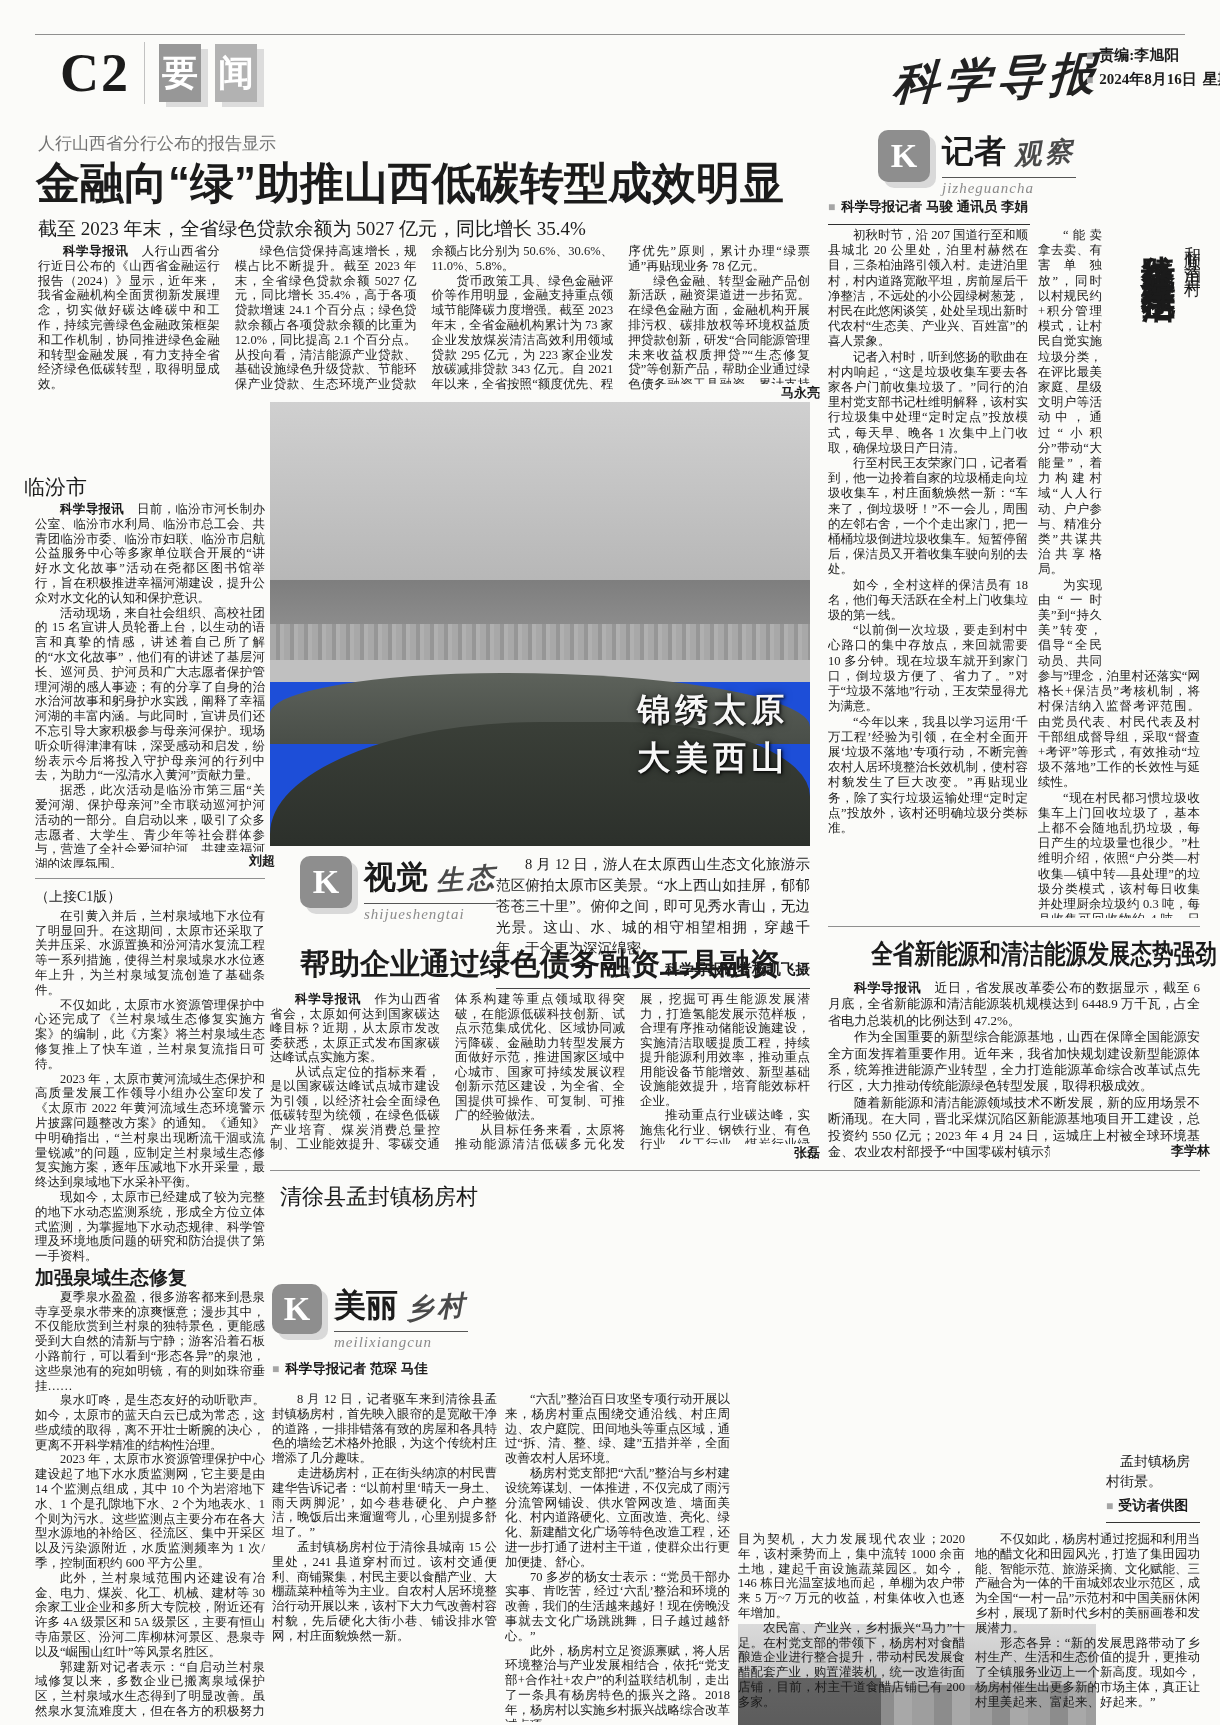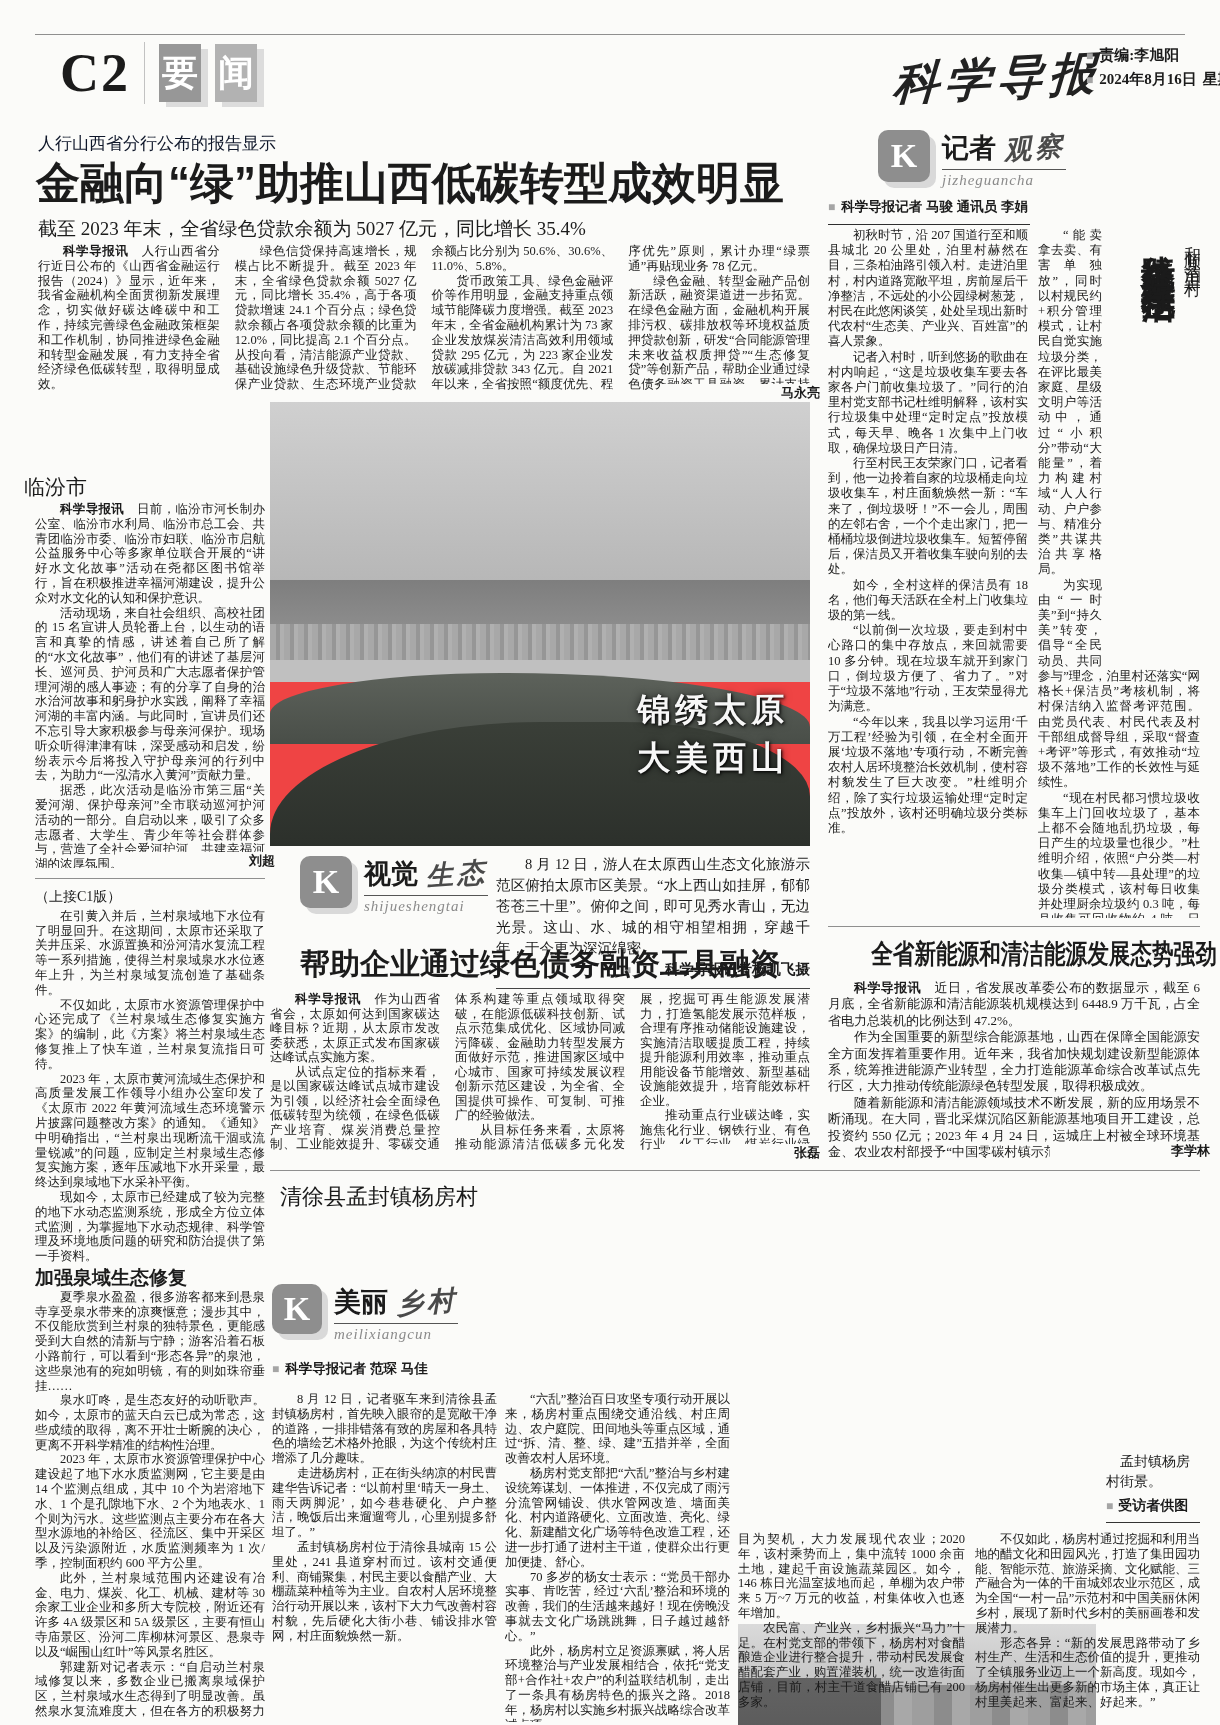--- a/index.html
+++ b/index.html
@@ -26,50 +26,50 @@
   .para{margin:0;text-indent:2em;text-align:justify;}
   .para.noindent{text-indent:0;}
   b.lead{font-family:"Liberation Sans","DejaVu Sans",sans-serif;}
   .sub-head{font-family:"Liberation Sans","DejaVu Sans",sans-serif;font-weight:bold;
             font-size:19px;margin:7px 0 4px;text-indent:0;}
   .cols-4{column-count:4;column-gap:15px;}
   .cols-3{column-count:3;column-gap:15px;}
   .sign-abs{position:absolute;right:2px;bottom:0;background:#fbfbf9;font-weight:bold;
             padding-left:10px;font-size:13px;}
   .rel{position:relative;}
-  .kicker{font-size:17px;color:#0f172a;}
+  .kicker{font-size:17px;color:#737373;}
   .hl-main{font-size:44px;font-weight:bold;white-space:nowrap;letter-spacing:0px;}
   .hl-cond{display:inline-block;transform:scaleX(.75);transform-origin:0 50%;
            white-space:nowrap;font-size:26px;font-weight:bold;}
   .hl-cond-c{display:inline-block;transform:scaleX(.8);transform-origin:50% 50%;
            white-space:nowrap;font-size:27px;font-weight:bold;}
   .subhead-lead{font-size:19px;}
   
   .klogo-row{display:flex;align-items:flex-start;gap:12px;}
   .ksq{width:52px;height:52px;background:#8e8e8e;border-radius:10px;color:#fff;
        font-size:34px;font-weight:bold;display:flex;align-items:center;justify-content:center;
        box-shadow:6px 6px 0 #d9d9d9;flex:0 0 auto;font-family:"Liberation Serif",serif;}
   .klogo-titles{display:flex;flex-direction:column;}
   .klogo-line{display:flex;align-items:baseline;gap:8px;border-bottom:1px solid #555;
               padding-bottom:3px;}
-  .kt-bold{font-size:27px;font-weight:bold;font-family:Liberation Serif, serif;}
+  .kt-bold{font-size:32px;font-weight:bold;font-family:Liberation Serif, serif;}
   .kt-script{font-size:27px;font-weight:bold;font-style:italic;color:#4a4a4a;
              letter-spacing:4px;transform:rotate(-4deg);display:inline-block;}
   .kt-pinyin{font-size:15px;font-style:italic;color:#8a8a8a;margin-top:2px;letter-spacing:1px;}
   
   .vhead{float:right;width:88px;height:430px;margin:0 0 10px 10px;display:flex;
          flex-direction:row;justify-content:flex-end;gap:8px;}
   .vh-main{writing-mode:vertical-rl;font-family:"Liberation Sans","DejaVu Sans",sans-serif;
            font-weight:bold;font-size:34px;line-height:1.1;letter-spacing:2px;}
   .vh-kicker{writing-mode:vertical-rl;font-size:17px;letter-spacing:7px;padding-top:4px;}
   .byline{font-family:"Liberation Sans","DejaVu Sans",sans-serif;font-size:13.5px;
           font-weight:bold;display:flex;align-items:center;gap:6px;}
   .byline-underline{border-bottom:1.5px solid #2e2e2e;padding-bottom:8px;}
   
-  .photo{overflow:hidden;background:#ef4444;}
+  .photo{overflow:hidden;background:#1d4ed8;}
   .ph-band{position:absolute;left:0;right:0;}
   .overlay-title{position:absolute;color:#f7f7f7;font-family:"Liberation Sans","DejaVu Sans",sans-serif;
                  font-weight:bold;font-size:33px;line-height:1.45;letter-spacing:5px;
                  text-shadow:1px 1px 3px #000,0 0 9px rgba(0,0,0,.65);}
   .caption{font-size:14.5px;line-height:21px;text-align:justify;text-indent:2em;
            border-bottom:1px solid #444;padding-bottom:8px;}
   .credit{font-weight:bold;white-space:nowrap;float:right;display:inline-flex;align-items:center;gap:5px;}
   .cap-side{font-size:14px;line-height:20px;}
   .cap-side .cap-t{text-indent:1em;margin:0;}
   .cap-side .credit-line{display:flex;align-items:center;gap:5px;font-weight:bold;
@@ -132,21 +132,21 @@
     <span class="mark">■</span>
     <span>科学导报记者 马骏 通讯员 李娟</span>
   </div>
 
   <div class="abs body-text" style="left:828px;top:228px;width:200px;height:690px;line-height:15.2px;">
       <p class="para">初秋时节，沿 207 国道行至和顺县城北 20 公里处，泊里村赫然在目，三条柏油路引领入村。走进泊里村，村内道路宽敞平坦，房前屋后干净整洁，不远处的小公园绿树葱茏，村民在此悠闲谈笑，处处呈现出新时代农村“生态美、产业兴、百姓富”的喜人景象。</p>
       <p class="para">记者入村时，听到悠扬的歌曲在村内响起，“这是垃圾收集车要去各家各户门前收集垃圾了。”同行的泊里村党支部书记杜维明解释，该村实行垃圾集中处理“定时定点”投放模式，每天早、晚各 1 次集中上门收取，确保垃圾日产日清。</p>
       <p class="para">行至村民王友荣家门口，记者看到，他一边拎着自家的垃圾桶走向垃圾收集车，村庄面貌焕然一新：“车来了，倒垃圾呀！”不一会儿，周围的左邻右舍，一个个走出家门，把一桶桶垃圾倒进垃圾收集车。短暂停留后，保洁员又开着收集车驶向别的去处。</p>
       <p class="para">如今，全村这样的保洁员有 18 名，他们每天活跃在全村上门收集垃圾的第一线。</p>
       <p class="para">“以前倒一次垃圾，要走到村中心路口的集中存放点，来回就需要 10 多分钟。现在垃圾车就开到家门口，倒垃圾方便了、省力了。”对于“垃圾不落地”行动，王友荣显得尤为满意。</p>
-      <p class="para">“今年以来，我县以学习运用‘千万工程’经验为引领，在全村全面开展‘垃圾不落地’专项行动，不断完善农村人居环境整治长效机制，使村容村貌发生了巨大改变。”杜维明介绍，除了实行垃圾运输处理“定时定点”投放外，该村还明确垃圾分类标准。</p>
+      <p class="para">“今年以来，我县以学习运用‘千万工程’经验为引领，在全村全面开展‘垃圾不落地’专项行动，不断完善农村人居环境整治长效机制，使村容村貌发生了巨大改变。”再贴现业务，除了实行垃圾运输处理“定时定点”投放外，该村还明确垃圾分类标准。</p>
     </div>
 
   <div class="abs body-text" style="left:1038px;top:228px;width:162px;height:690px;line-height:15.2px;">
     <div class="vhead">
       <div class="vh-main">践行垃圾分类 共享绿色生活</div>
       <div class="vh-kicker">和顺县泊里村</div>
     </div>
     <div>
         <p class="para">“能卖拿去卖、有害单独放”，同时以村规民约+积分管理模式，让村民自觉实施垃圾分类，在评比最美家庭、星级文明户等活动中，通过“小积分”带动“大能量”，着力构建村域“人人行动、户户参与、精准分类”共谋共治共享格局。</p>
         <p class="para">为实现由“一时美”到“持久美”转变，倡导“全民动员、共同参与”理念，泊里村还落实“网格长+保洁员”考核机制，将村保洁纳入监督考评范围。由党员代表、村民代表及村干部组成督导组，采取“督查+考评”等形式，有效推动“垃圾不落地”工作的长效性与延续性。</p>

